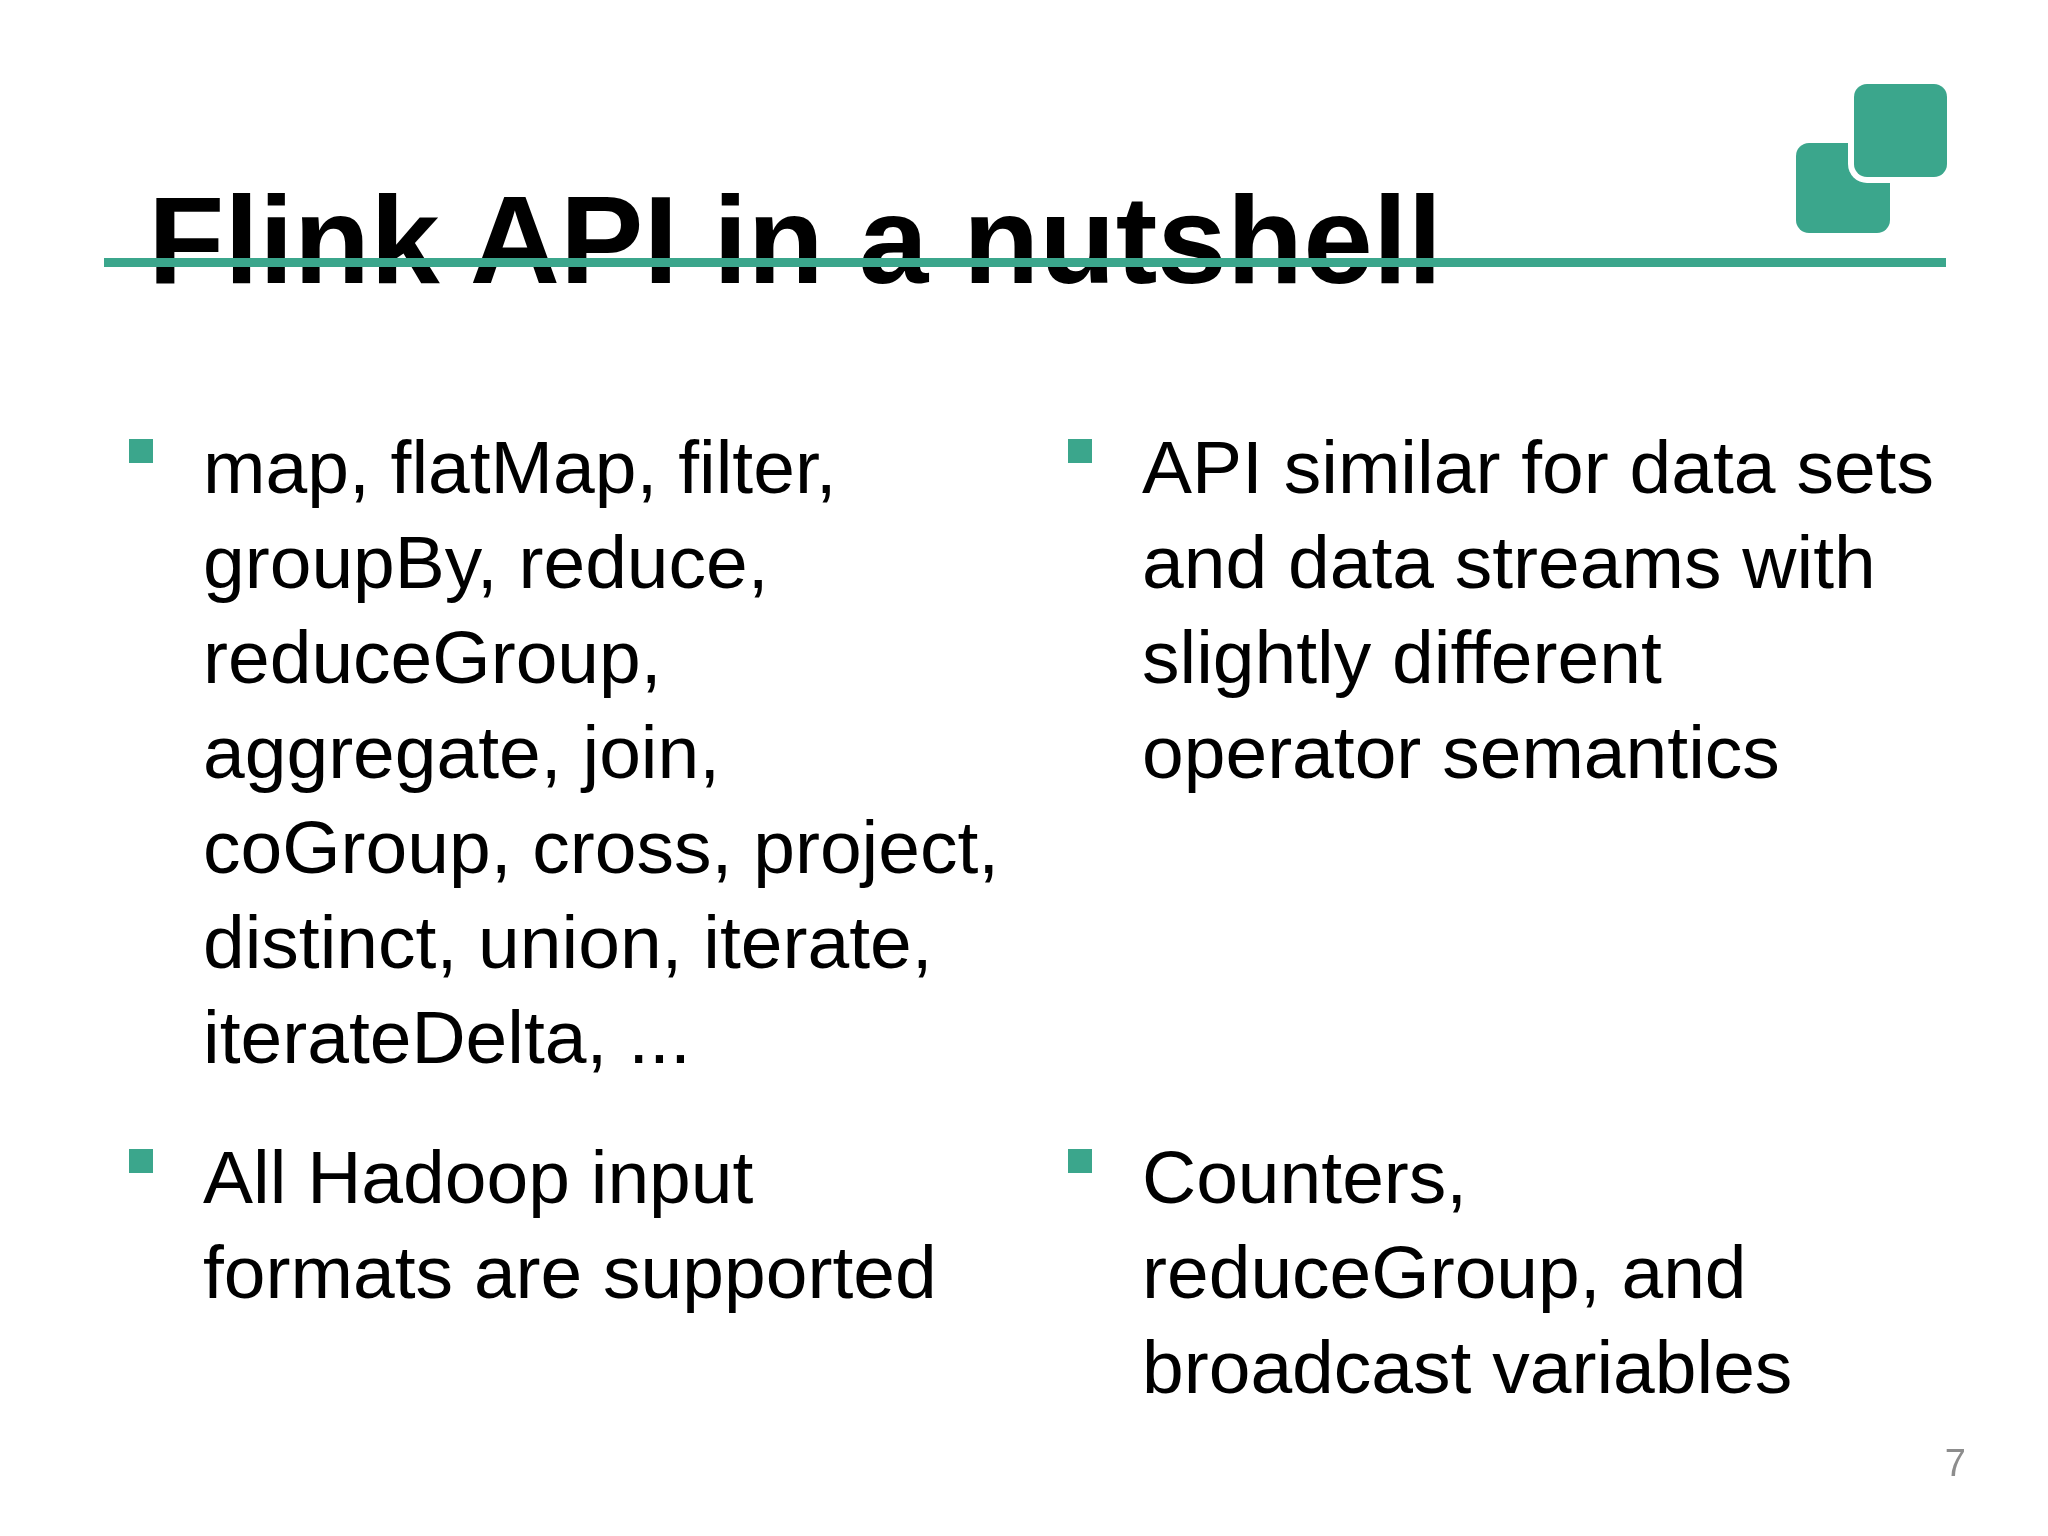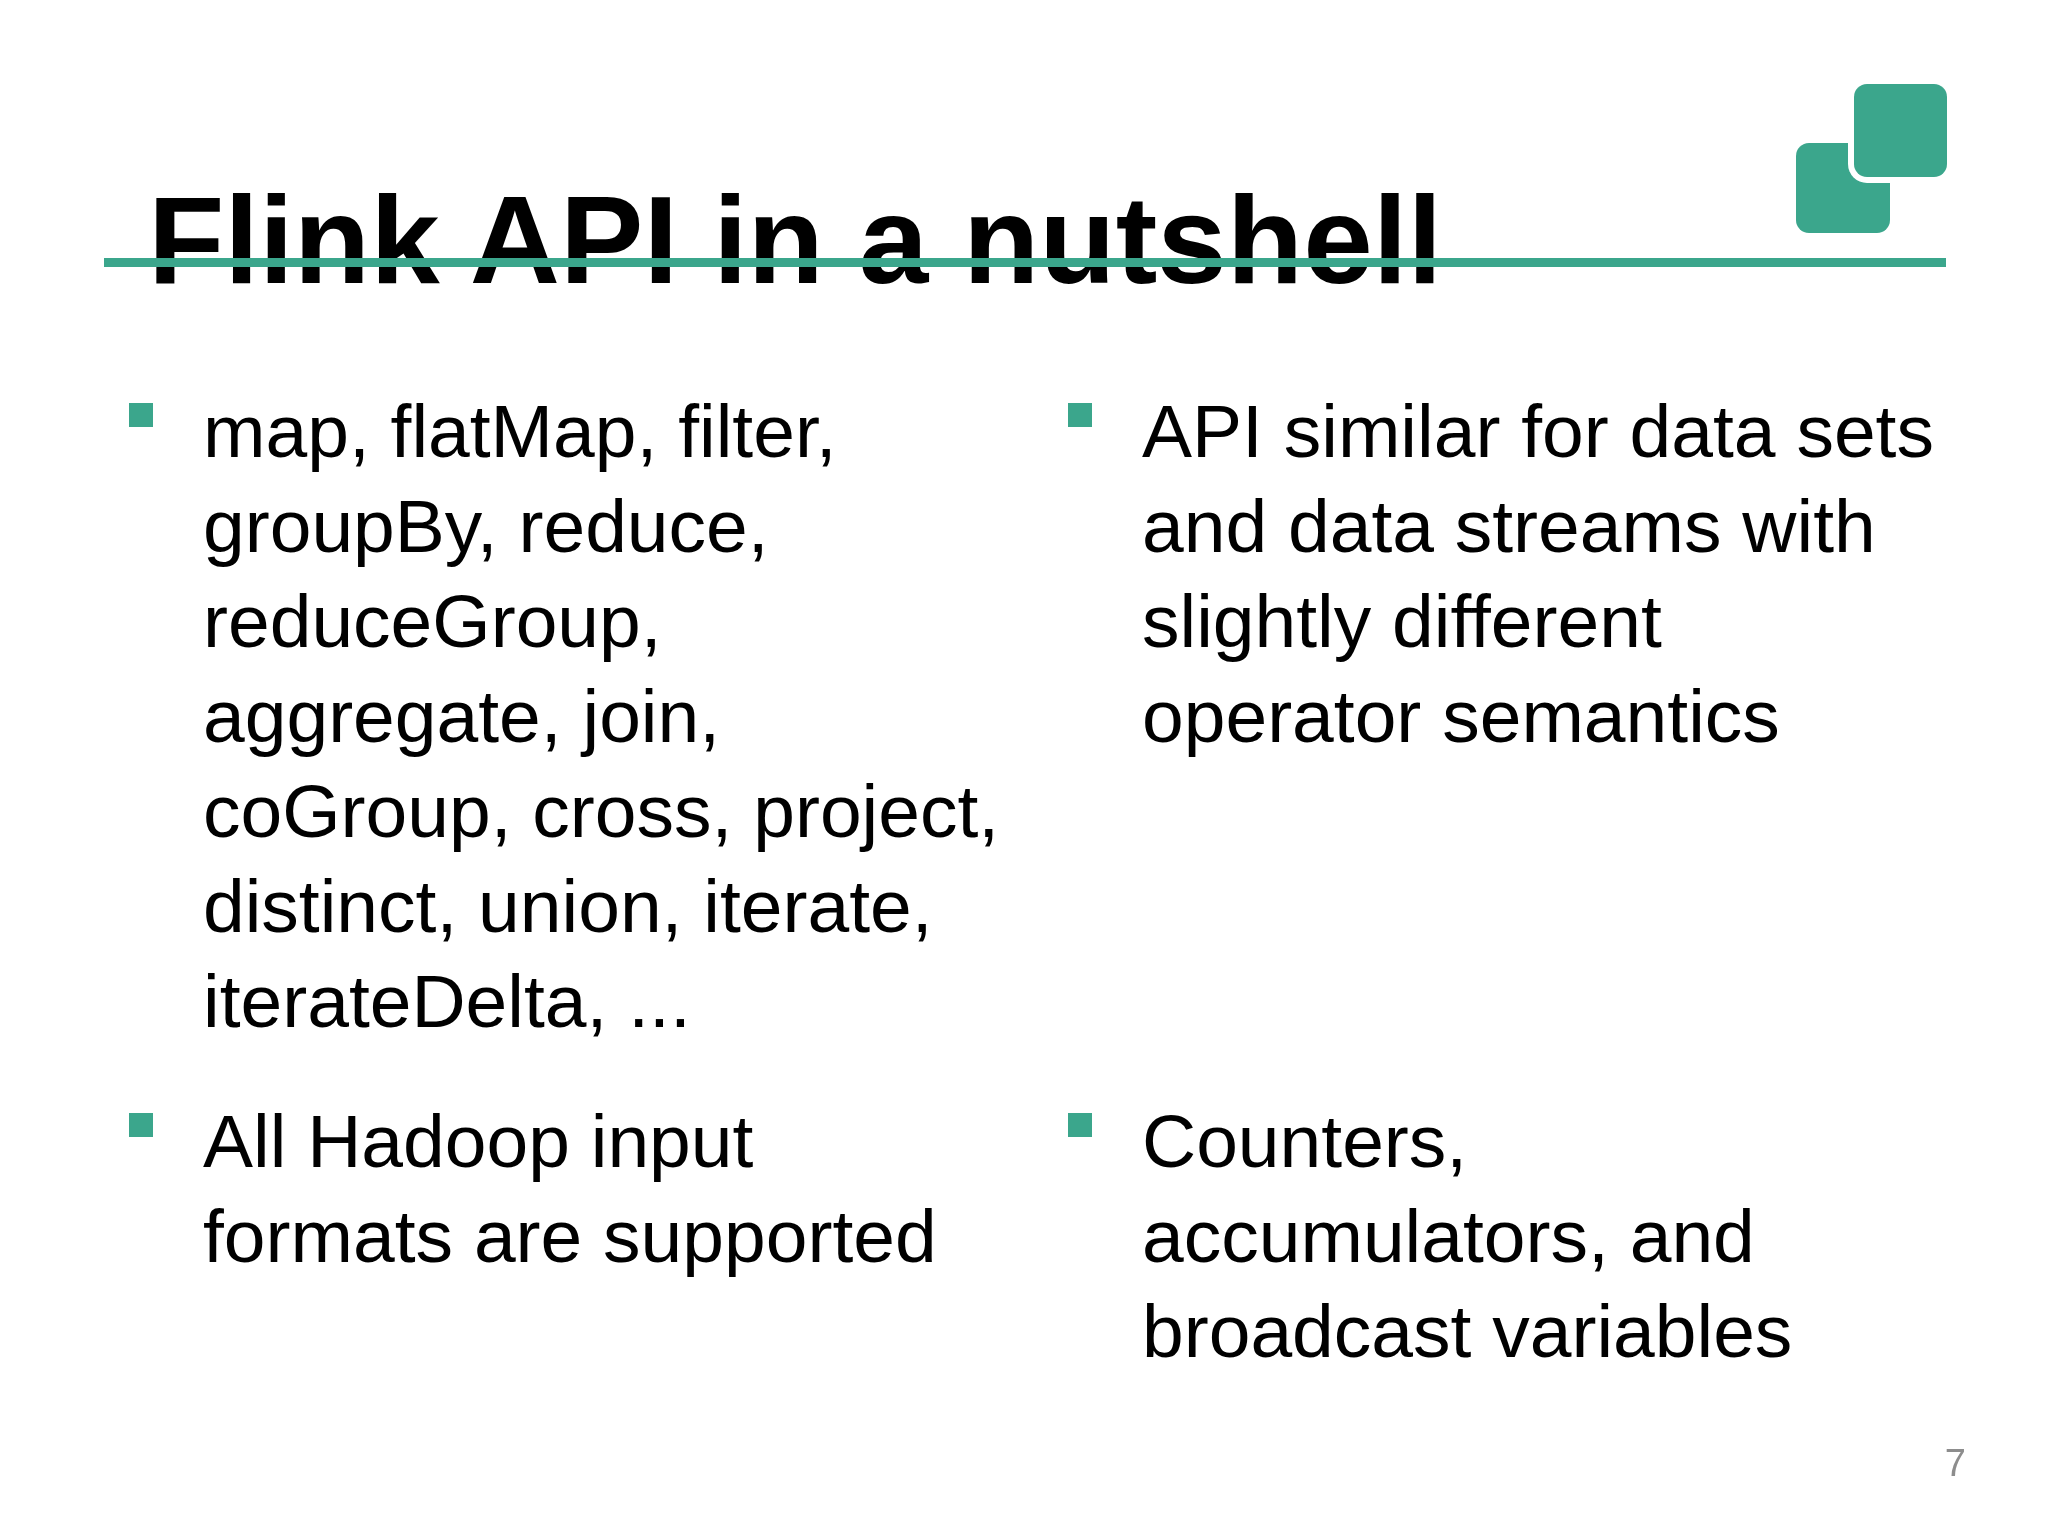--- a/index.html
+++ b/index.html
@@ -34,20 +34,21 @@
   }
   .logo-square-front{
     position:absolute;left:64px;top:6px;
     width:93px;height:93px;border-radius:13px;
     box-shadow:0 0 0 6px #ffffff;
   }
   .bullet-item{
     position:absolute;
     display:flex;
     align-items:flex-start;
+    margin-top:36px;
   }
   .bullet-marker{
     flex:0 0 auto;
     width:24px;height:24px;
     margin-top:19px;
   }
   .bullet-text{
     margin-left:50px;
     font-size:75px;
     line-height:95px;
@@ -103,19 +104,19 @@
     <span class="bullet-text">API similar for data sets
 and data streams with
 slightly different
 operator semantics</span>
   </div>
 
 
   <div class="bullet-item pos-r3">
     <span class="bullet-marker" style="background: rgb(59, 166, 140);"></span>
     <span class="bullet-text">Counters,
-accumulators, and
+reduceGroup, and
 broadcast variables</span>
   </div>
 
   <div class="page-number" style="color: rgb(141, 141, 141);">7</div>
 
 </div>
 
 </body></html>

